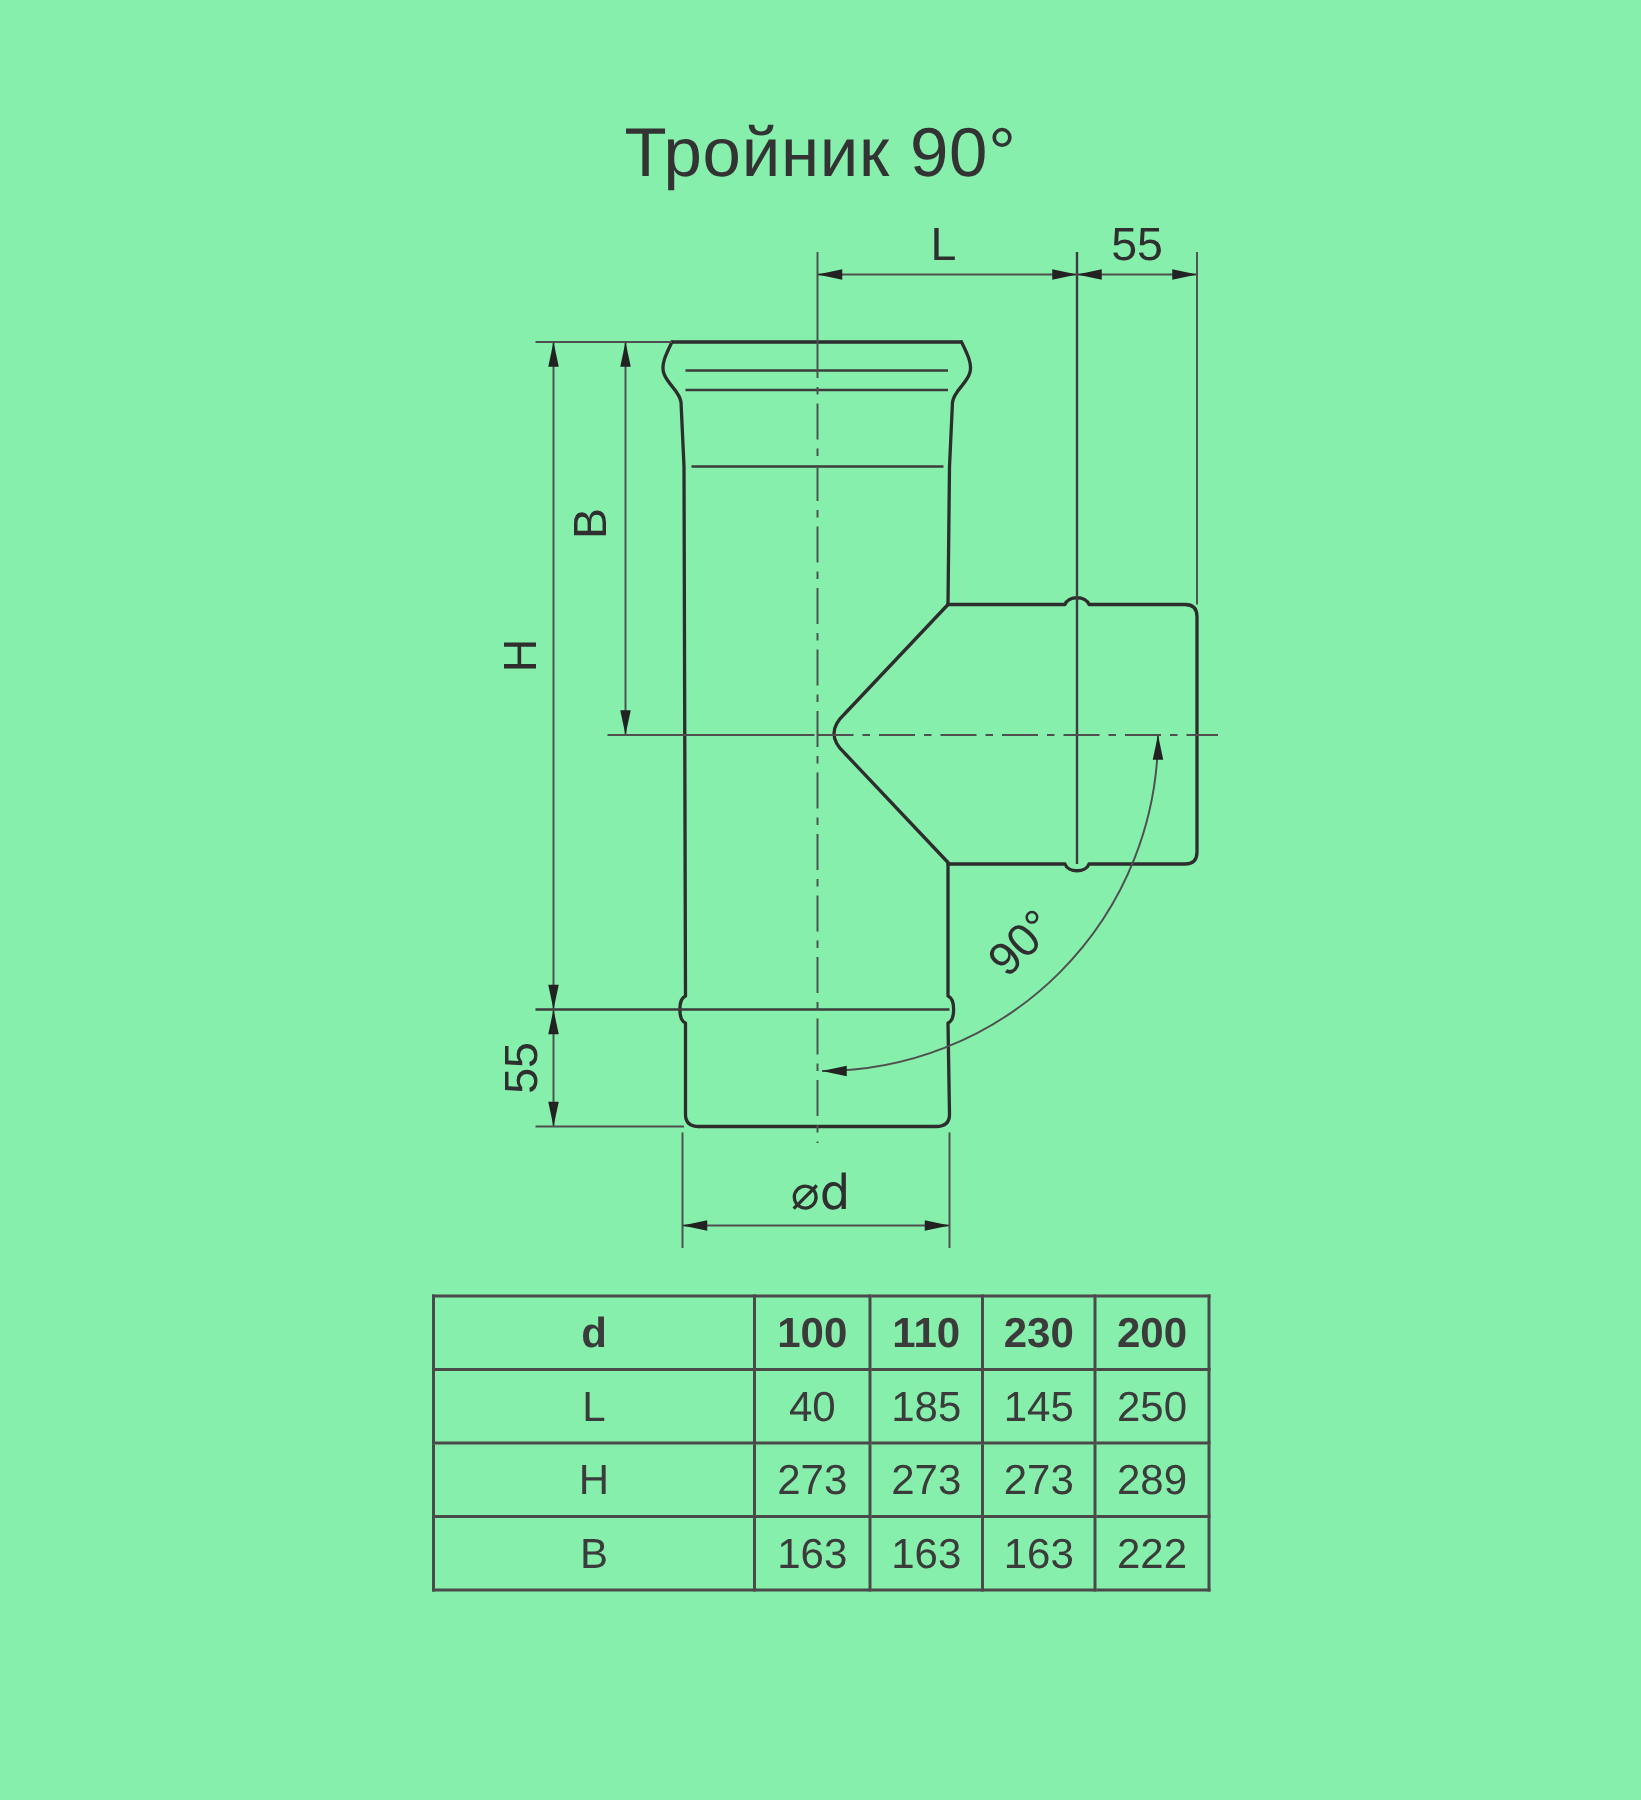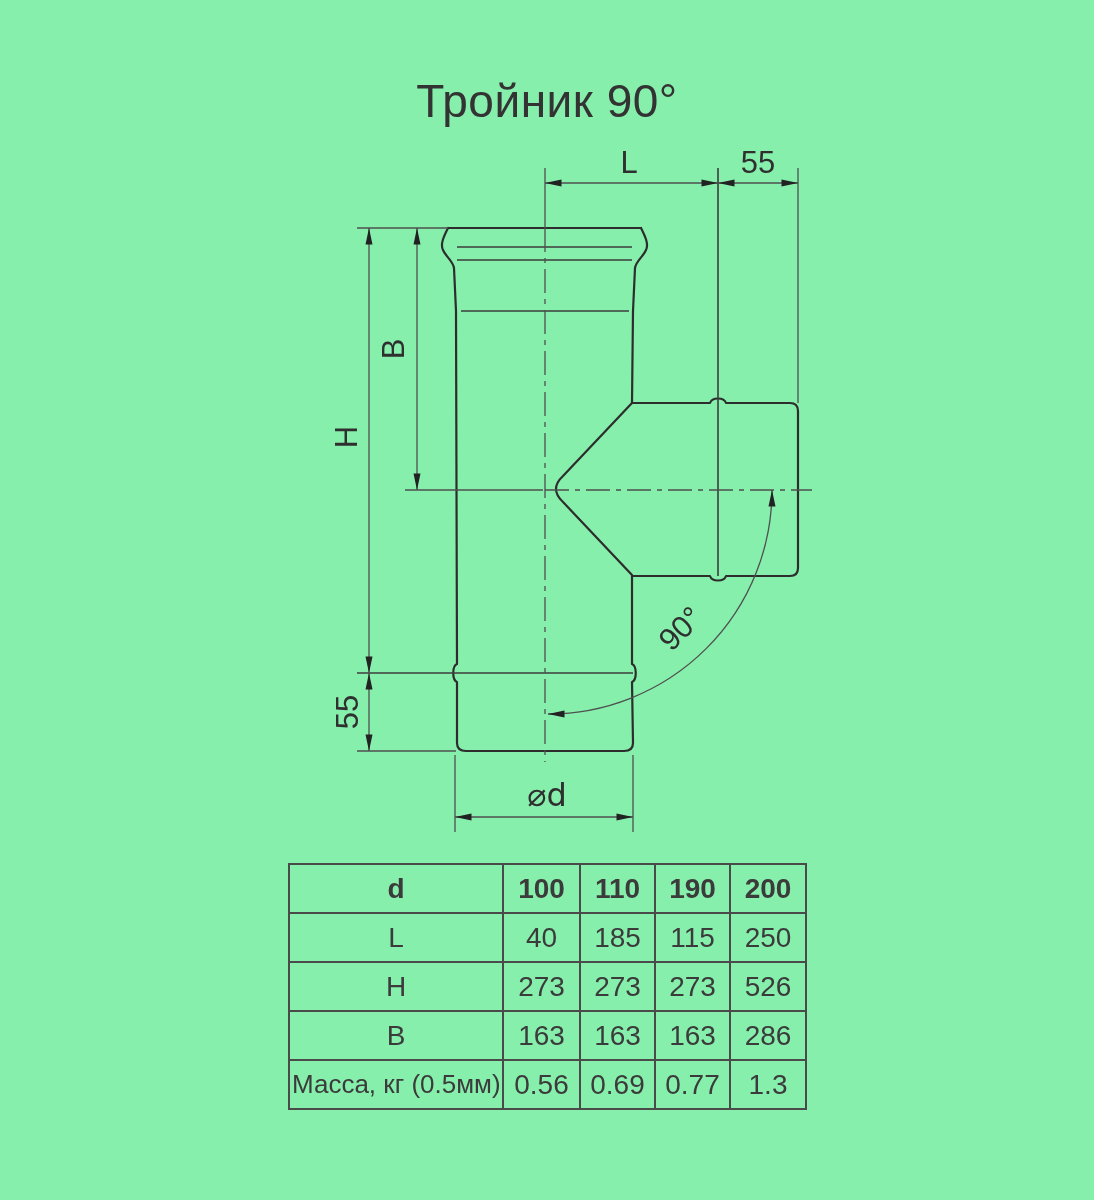--- a/index.html
+++ b/index.html
@@ -133,47 +133,40 @@
         <col style="width:77px">
         <col style="width:75px">
       <col style="width:75px">
         <col style="width:76px">
     </colgroup>
     <tbody>
       <tr>
         <th>d</th>
         <th>100</th>
         <th>110</th>
-        <th>190</th>
+        <th>230</th>
         <th>200</th>
       </tr>
       <tr>
         <td>L</td>
         <td>40</td>
         <td>185</td>
-        <td>115</td>
+        <td>145</td>
         <td>250</td>
       </tr>
       <tr>
         <td>H</td>
         <td>273</td>
         <td>273</td>
         <td>273</td>
-        <td>526</td>
+        <td>289</td>
       </tr>
       <tr>
         <td>B</td>
         <td>163</td>
         <td>163</td>
         <td>163</td>
-        <td>286</td>
-      </tr>
-      <tr>
-        <td class="mass-label">Масса, кг (0.5мм)</td>
-        <td>0.56</td>
-        <td>0.69</td>
-        <td>0.77</td>
-        <td>1.3</td>
+        <td>222</td>
       </tr>
     </tbody>
   </table>
 
 </div>
 
 </body></html>

